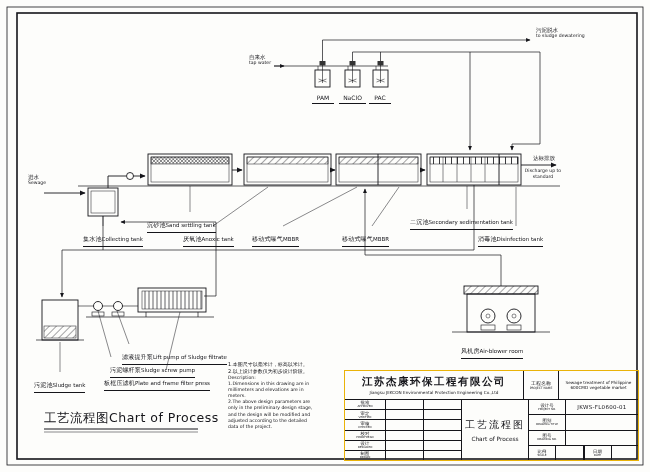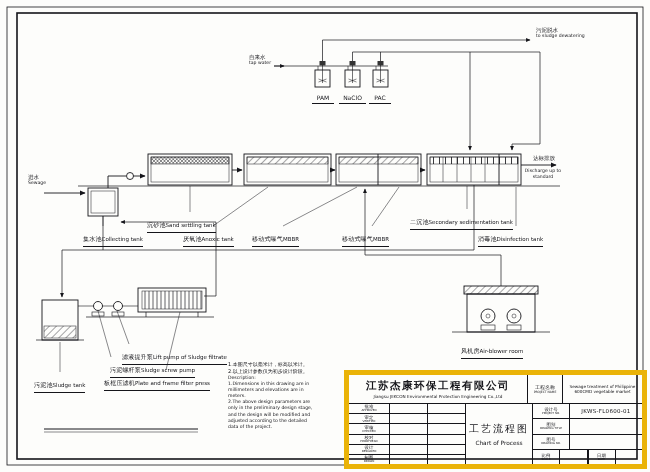--- a/index.html
+++ b/index.html
@@ -14,21 +14,21 @@
   .stack .en{display:block;font-size:4.6px;}
   .ctr{text-align:center;}
   .wrap{white-space:normal;}
   
   #notes{position:absolute;left:228px;top:361px;width:110px;line-height:1.35;}
   #notes .ncn{font-size:5px;}
   #notes .nen{font-size:4.6px;}
   
   #bigtitle{position:absolute;left:44px;top:410px;font-size:12.5px;letter-spacing:.5px;}
   
-  #tb{position:absolute;left:344px;top:370px;width:293px;height:89px;border:5px solid #eab308;display:flex;flex-direction:column;background:transparent;font-size:5px;}
+  #tb{position:absolute;left:344px;top:370px;width:293px;height:89px;border:1px solid #eab308;display:flex;flex-direction:column;background:transparent;font-size:5px;}
   #tb .row1{height:28px;display:flex;border-bottom:1px solid #15151a;}
   #tb .company{width:178px;border-right:1px solid #15151a;display:flex;flex-direction:column;align-items:center;justify-content:center;}
   #tb .company .c-cn{font-size:10.5px;letter-spacing:1.5px;font-weight:bold;}
   #tb .company .c-en{font-size:4.2px;margin-top:1px;}
   #tb .pnlab{width:34px;border-right:1px solid #15151a;display:flex;flex-direction:column;align-items:center;justify-content:center;text-align:center;}
   #tb .pnlab .cn{font-size:5px;}
   #tb .pnlab .en{font-size:3px;}
   #tb .pnval{flex:1;display:flex;align-items:center;justify-content:center;text-align:center;font-size:4.2px;padding:1px 2px;white-space:normal;line-height:1.3;}
   #tb .row2{flex:1;display:flex;}
   #tb .sig{width:116px;border-right:1px solid #15151a;display:flex;flex-direction:column;}
@@ -283,20 +283,23 @@
     <div class="nen">1.Dimensions in this drawing are in</div>
     <div class="nen">millimeters and elevations are in</div>
     <div class="nen">meters.</div>
     <div class="nen">2.The above design parameters are</div>
     <div class="nen">only in the preliminary design stage,</div>
     <div class="nen">and the design will be modified and</div>
     <div class="nen">adjusted according to the detailed</div>
     <div class="nen">data of the project.</div>
   </div>
 
+  <div id="bigtitle">
+    <span>工艺流程图</span><span>Chart of Process</span>
+  </div>
 
   <div id="tb">
     <div class="row1">
       <div class="company">
         <div class="c-cn">江苏杰康环保工程有限公司</div>
         <div class="c-en">Jiangsu JEKCON Environmental Protection Engineering Co.,Ltd</div>
       </div>
       <div class="pnlab">
         <div class="cn">工程名称</div>
         <div class="en">PROJECT NAME</div>

